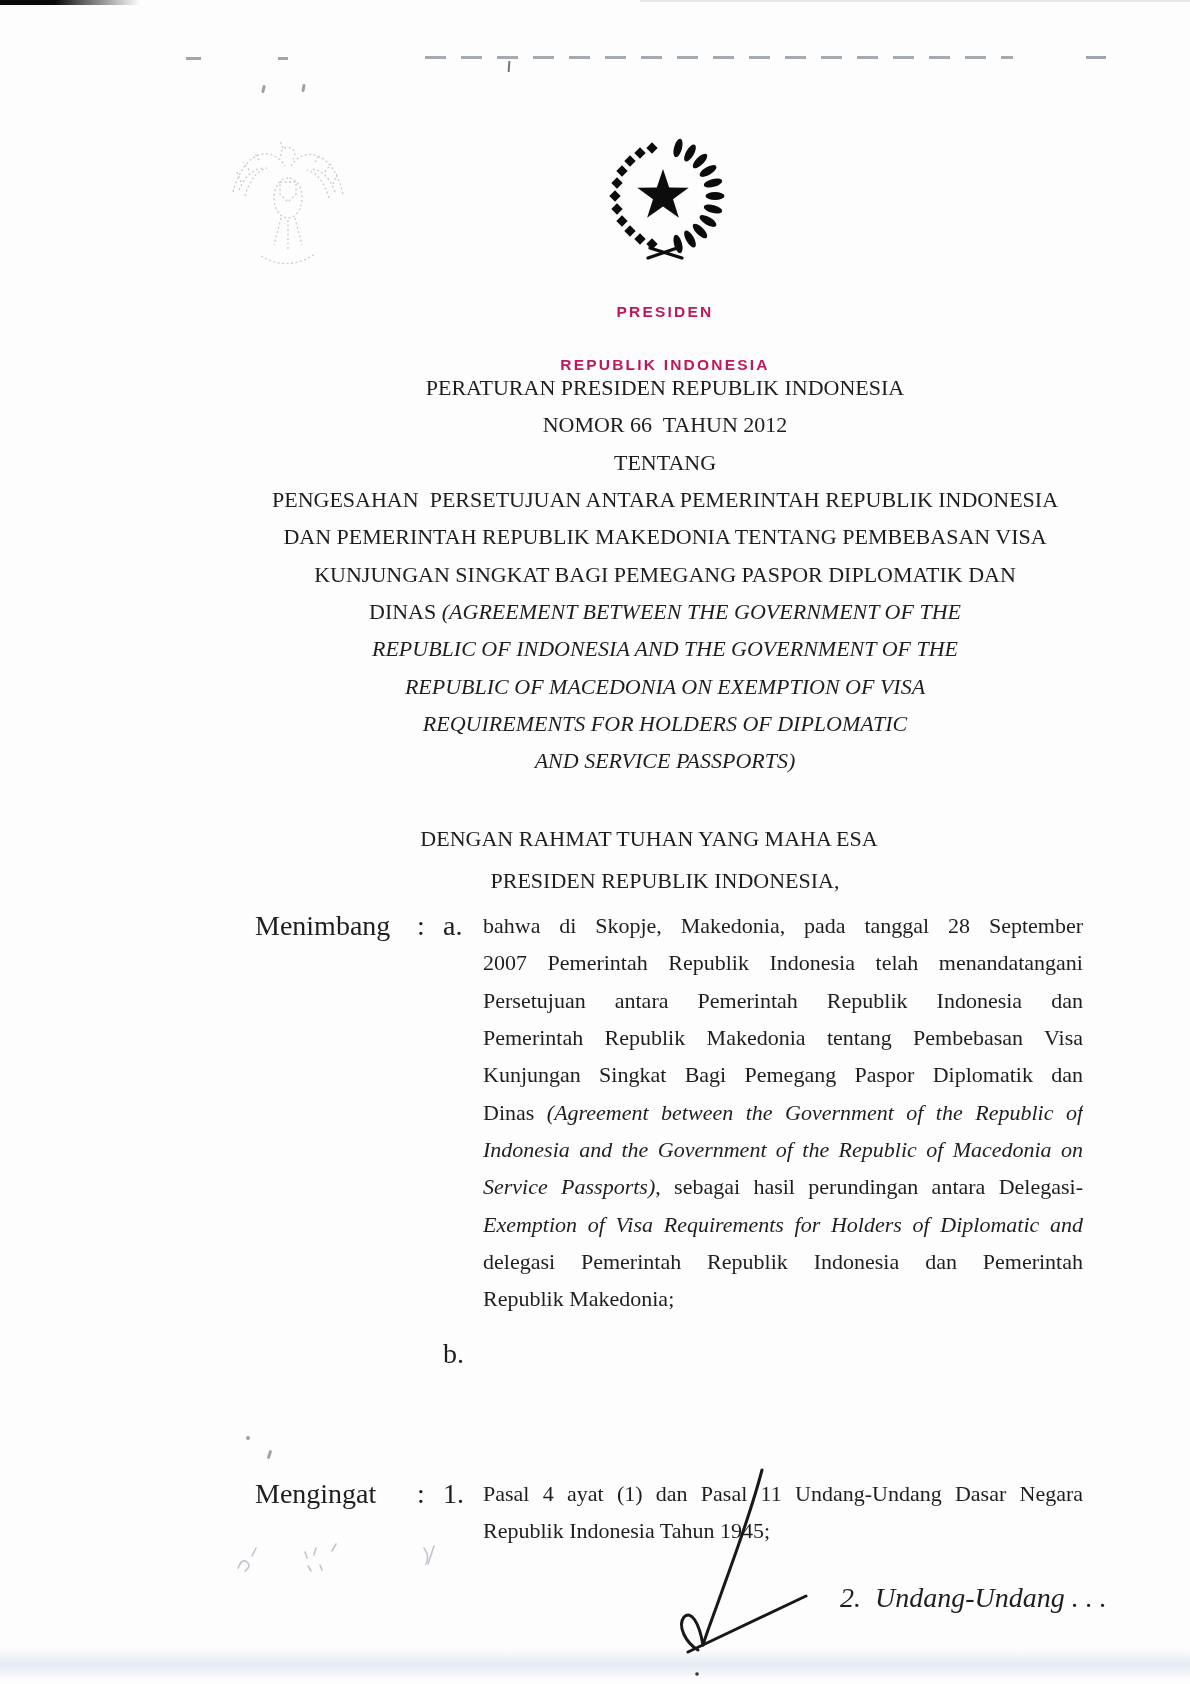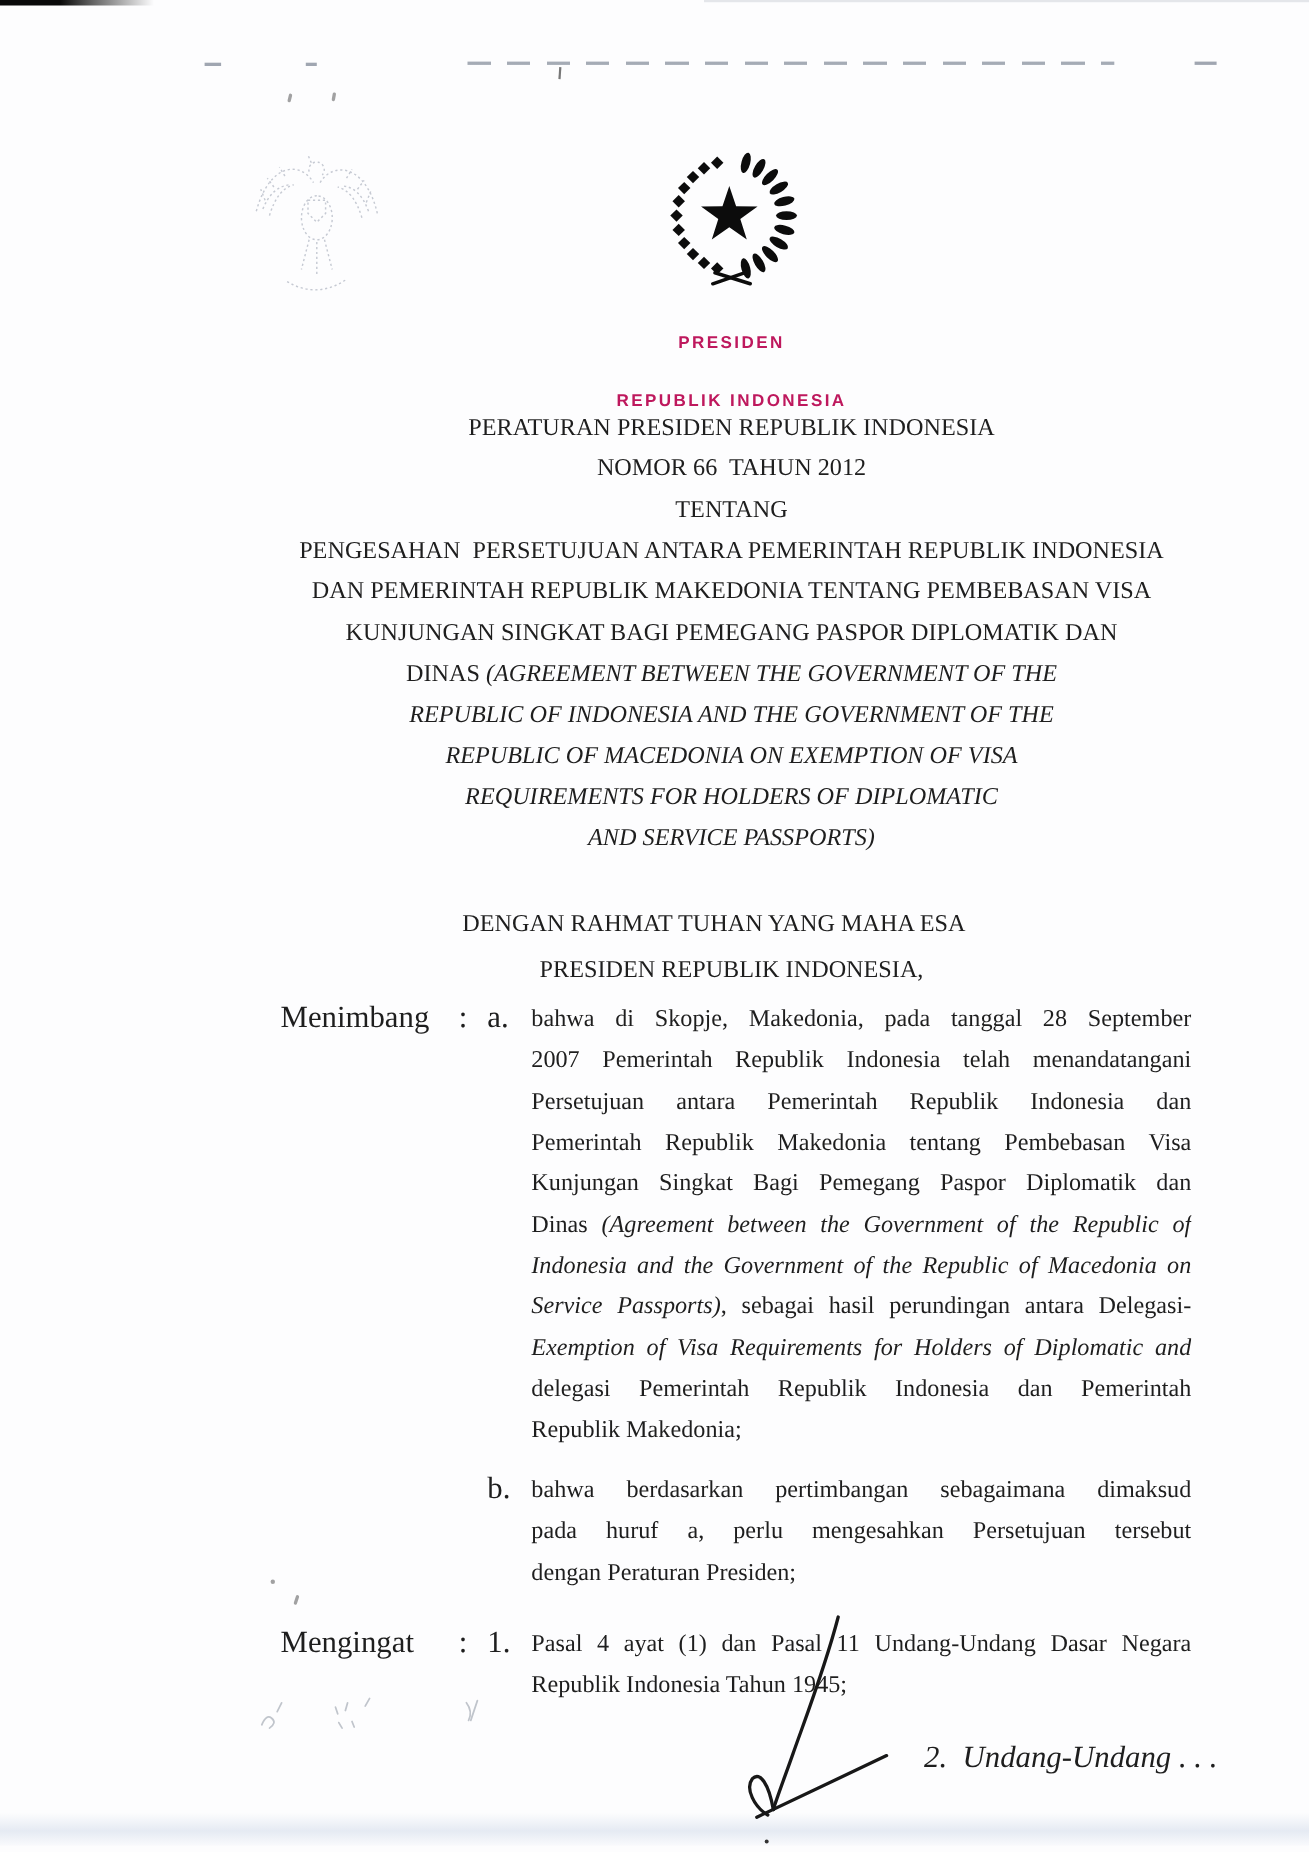--- a/index.html
+++ b/index.html
@@ -151,25 +151,20 @@
       <div class="tline just"><span>Kunjungan Singkat Bagi Pemegang Paspor Diplomatik dan</span></div>
       <div class="tline just"><span>Dinas </span><span class="it">(Agreement between the Government of the Republic of</span></div>
       <div class="tline just"><span class="it">Indonesia and the Government of the Republic of Macedonia on</span></div>
       <div class="tline just"><span class="it">Service Passports)</span><span>, sebagai hasil perundingan antara Delegasi-</span></div>
       <div class="tline just"><span class="it">Exemption of Visa Requirements for Holders of Diplomatic and</span></div>
       <div class="tline just"><span>delegasi Pemerintah Republik Indonesia dan Pemerintah</span></div>
       <div class="tline"><span>Republik Makedonia;</span></div>
     </div>
 
   <div class="label" style="left:443px;top:1335px;">b.</div>
-  <div class="block" style="left:483px;top:1335px;width:600px;">
-      <div class="tline just"><span>bahwa berdasarkan pertimbangan sebagaimana dimaksud</span></div>
-      <div class="tline just"><span>pada huruf a, perlu mengesahkan Persetujuan tersebut</span></div>
-      <div class="tline"><span>dengan Peraturan Presiden;</span></div>
-    </div>
 
   <div class="label" style="left:255px;top:1475px;">Mengingat</div>
   <div class="label" style="left:417px;top:1475px;">:</div>
   <div class="label" style="left:443px;top:1475px;">1.</div>
   <div class="block" style="left:483px;top:1475px;width:600px;">
       <div class="tline just"><span>Pasal 4 ayat (1) dan Pasal 11 Undang-Undang Dasar Negara</span></div>
       <div class="tline"><span>Republik Indonesia Tahun 1945;</span></div>
     </div>
 
   <div class="label" style="left:840px;top:1579px;font-style:italic;">2.  Undang-Undang . . .</div>

